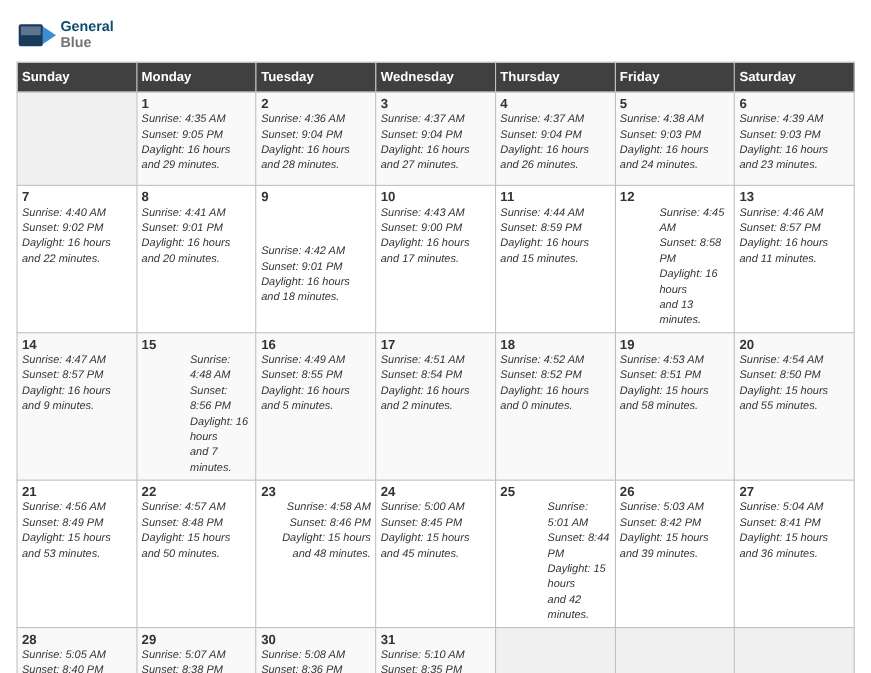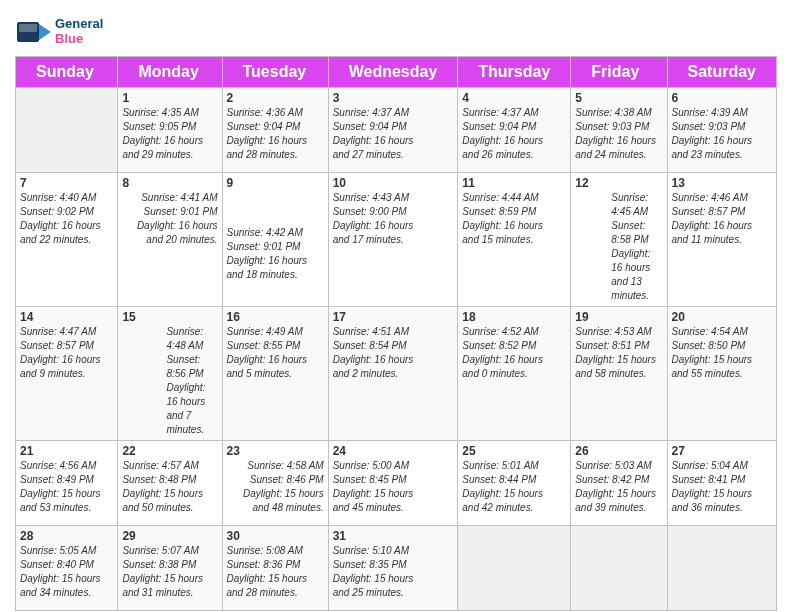--- a/index.html
+++ b/index.html
@@ -34,25 +34,25 @@
       font-size: 16px;
       color: #333;
       margin-top: 2px;
     }
     table {
       width: 100%;
       border-collapse: collapse;
       margin-top: 6px;
     }
     thead tr th {
-      background-color: #d946ef;
+      background-color: #404040;
       color: #fff;
-      font-size: 16px;
+      font-size: 12px;
       font-weight: bold;
-      padding: 6px 20px;
+      padding: 6px 4px;
       text-align: left;
       border: 1px solid #c0c0c0;
     }
     tbody tr td {
       vertical-align: top;
       border: 1px solid #c0c0c0;
       padding: 3px 4px;
       width: calc(100% / 7);
       height: 85px;
       font-size: 10px;
@@ -85,21 +85,21 @@
   <div class="logo">
   <div style="display:flex;align-items:center;">
     <svg width="36" height="36" viewBox="0 0 36 36">
       <rect x="0" y="0" width="36" height="36" fill="white"></rect>
       <rect x="2" y="8" width="22" height="20" rx="2" fill="#1a3a5c"></rect>
       <rect x="4" y="10" width="18" height="8" fill="white" opacity="0.3"></rect>
       <polygon points="24,10 36,18 24,26" fill="#3a8fd4"></polygon>
     </svg>
     <div style="margin-left:4px;">
       <div style="font-size:13px;font-weight:bold;color:#0c4a6e;line-height:1.15;">General</div>
-      <div style="font-size:13px;font-weight:bold;color:#ec4899;line-height:1.15;">Blue</div>
+      <div style="font-size:13px;font-weight:bold;color:#737373;line-height:1.15;">Blue</div>
     </div>
   </div>
 </div>
   <div class="title-area">
     <div class="month-title"></div>
     <div class="location-title"></div>
   </div>
 </div>
 
 <table>
@@ -163,21 +163,21 @@
       <tr>
         <td>
           <span class="day-number">7</span>
           <div class="day-info" style="white-space: pre-line;">Sunrise: 4:40 AM
 Sunset: 9:02 PM
 Daylight: 16 hours
 and 22 minutes.</div>
         </td>
         <td>
           <span class="day-number">8</span>
-          <div class="day-info" style="white-space: pre-line; text-align: right;">Sunrise: 4:41 AM
+          <div class="day-info" style="white-space: pre-line;">Sunrise: 4:41 AM
 Sunset: 9:01 PM
 Daylight: 16 hours
 and 20 minutes.</div>
         </td>
         <td>
           <span class="day-number">9</span>
           <div class="day-info" style="white-space: pre-line; margin-top: 36px;">Sunrise: 4:42 AM
 Sunset: 9:01 PM
 Daylight: 16 hours
 and 18 minutes.</div>
@@ -286,21 +286,21 @@
         </td>
         <td>
           <span class="day-number">24</span>
           <div class="day-info" style="white-space: pre-line;">Sunrise: 5:00 AM
 Sunset: 8:45 PM
 Daylight: 15 hours
 and 45 minutes.</div>
         </td>
         <td>
           <span class="day-number">25</span>
-          <div class="day-info" style="white-space: pre-line;">Sunrise: 5:01 AM
+          <div class="day-info" style="white-space: pre-line; margin-left: 43px;">Sunrise: 5:01 AM
 Sunset: 8:44 PM
 Daylight: 15 hours
 and 42 minutes.</div>
         </td>
         <td>
           <span class="day-number">26</span>
           <div class="day-info" style="white-space: pre-line;">Sunrise: 5:03 AM
 Sunset: 8:42 PM
 Daylight: 15 hours
 and 39 minutes.</div>

